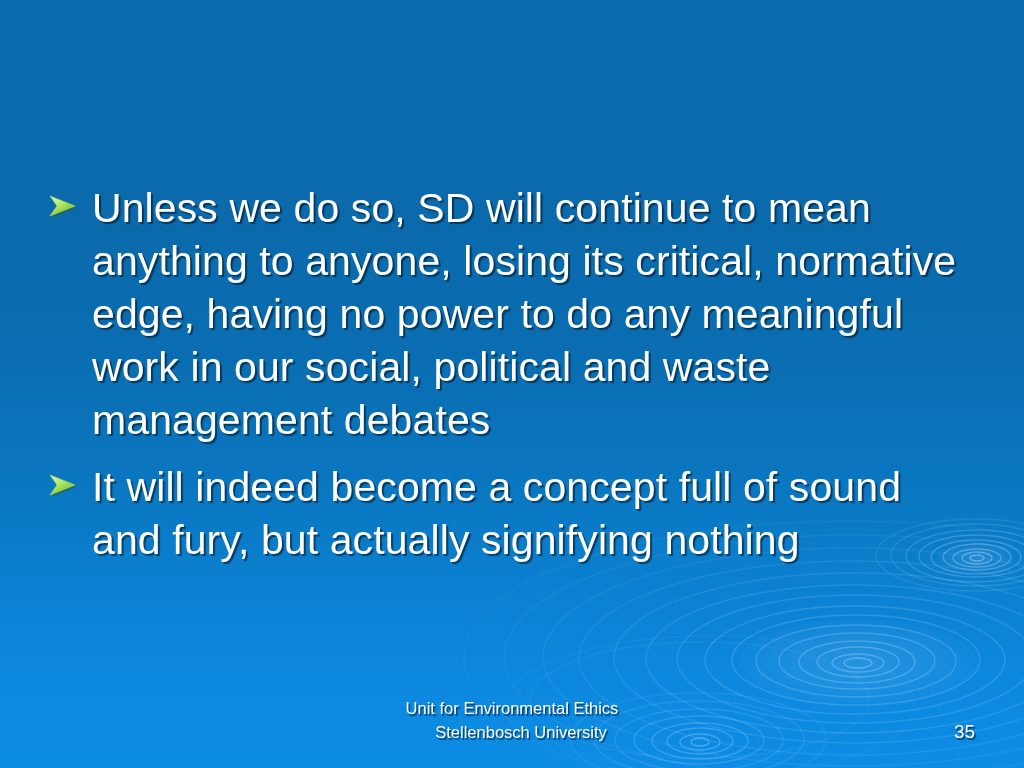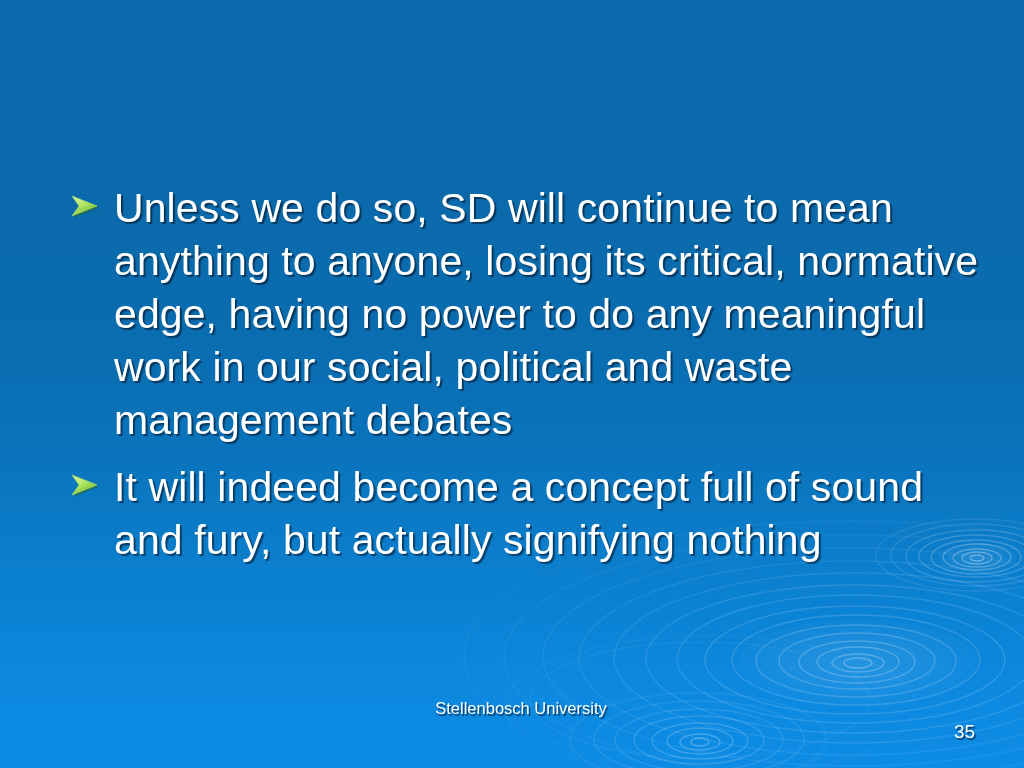--- a/index.html
+++ b/index.html
@@ -39,21 +39,21 @@
   }
   .ripple-ring {
     fill: none;
     stroke: #ffffff;
     stroke-width: 1.4;
   }
 
   
   .body-block {
     position: absolute;
-    left: 70px;
+    left: 48px;
     top: 182px;
     width: 930px;
   }
 
   .bullet-row {
     display: flex;
     align-items: flex-start;
     margin-bottom: 14px;
   }
 
@@ -228,20 +228,21 @@
           <path d="M2 2 L27 12 L2 22 L9 12 Z" fill="url(#arrowGrad2)" stroke="#9fda5c" stroke-width="0.7"></path>
         </svg>
       </span>
       <span class="bullet-text">It will indeed become a concept full of sound and fury, but actually signifying nothing</span>
     </div>
 
   </div>
 
   <div class="footer">
     <div class="footer-center">
+      <div>Unit for Environmental Ethics</div>
       <div class="footer-line-2">Stellenbosch University</div>
     </div>
     <div class="slide-number">
       <span>35</span>
     </div>
   </div>
 
 </div>
 
 </body></html>

